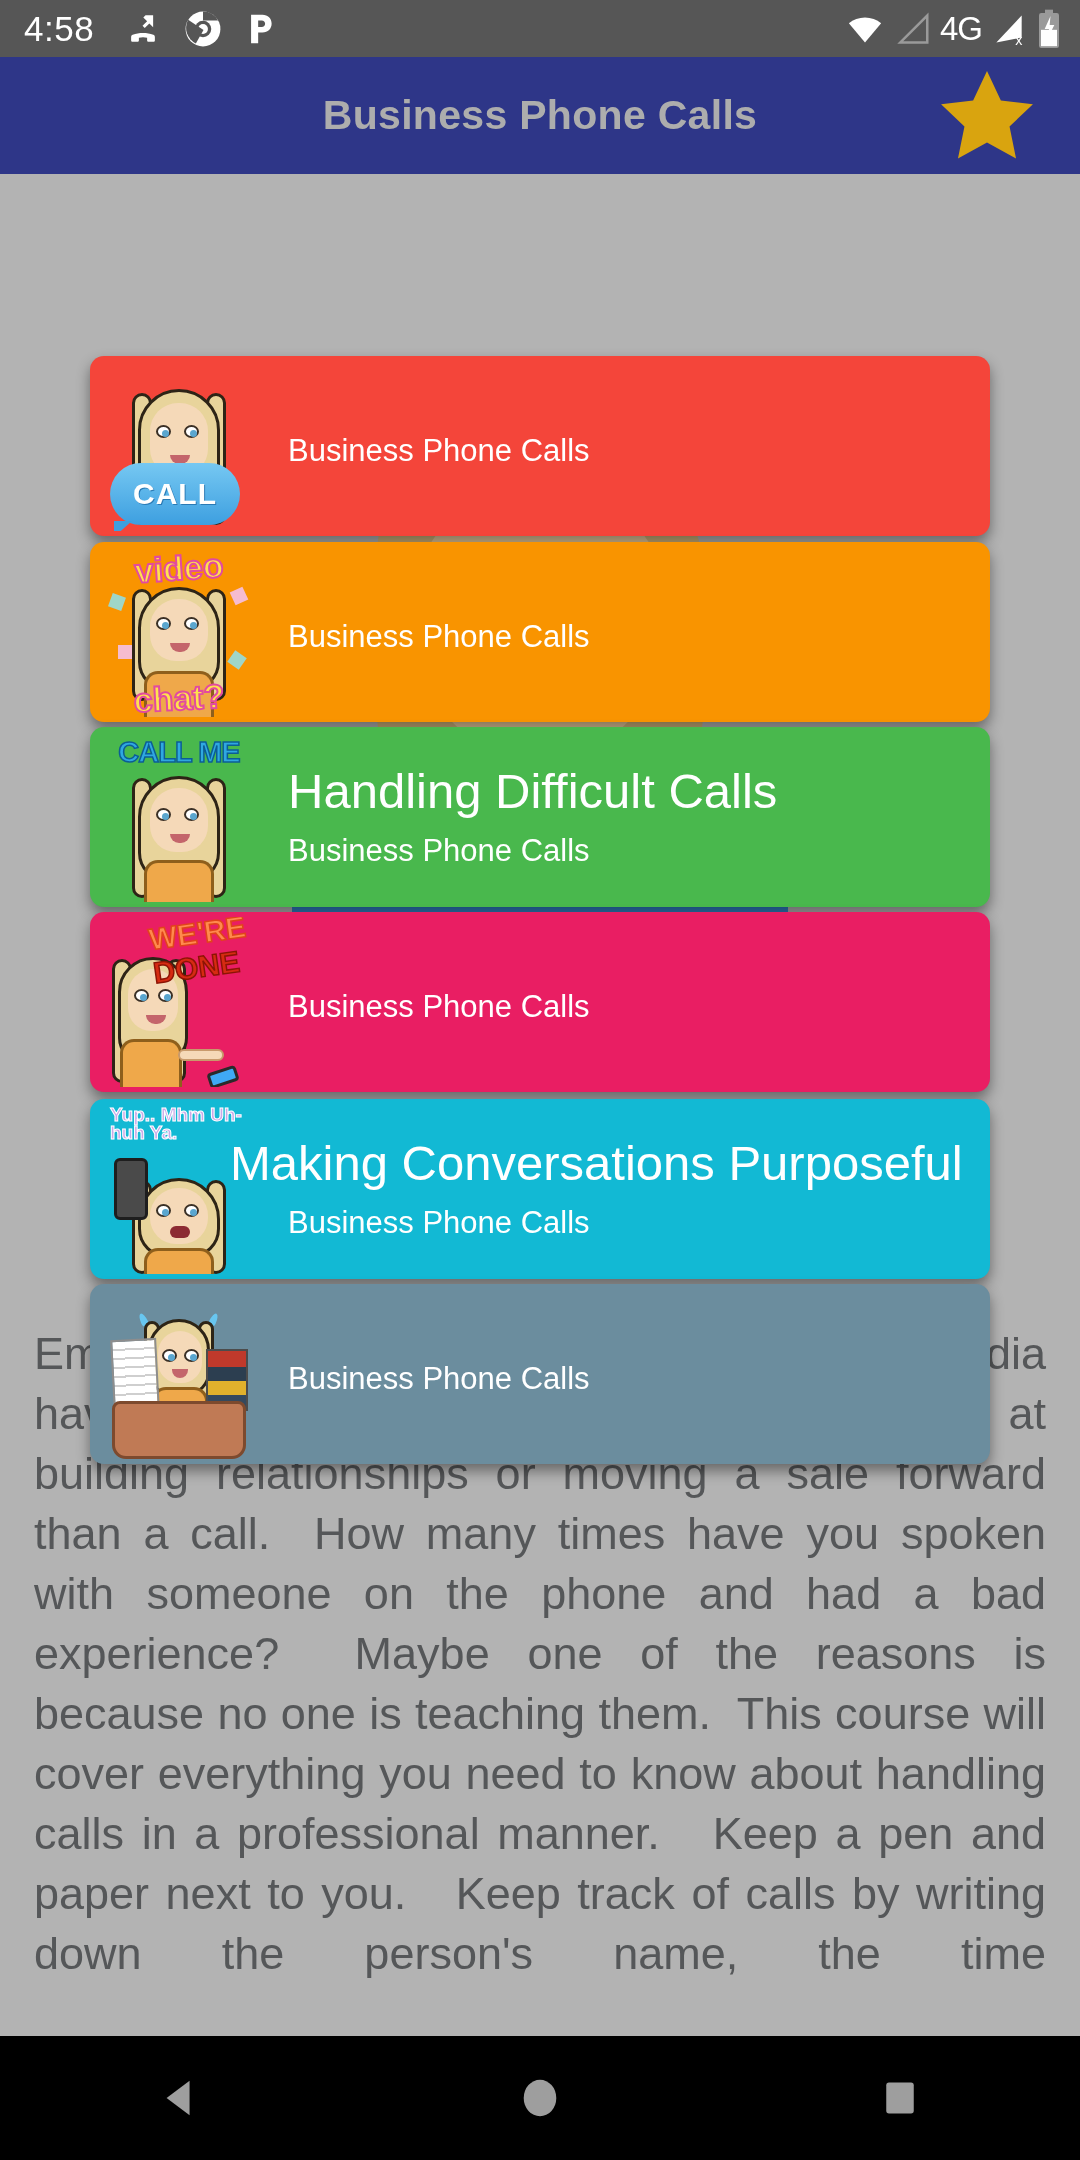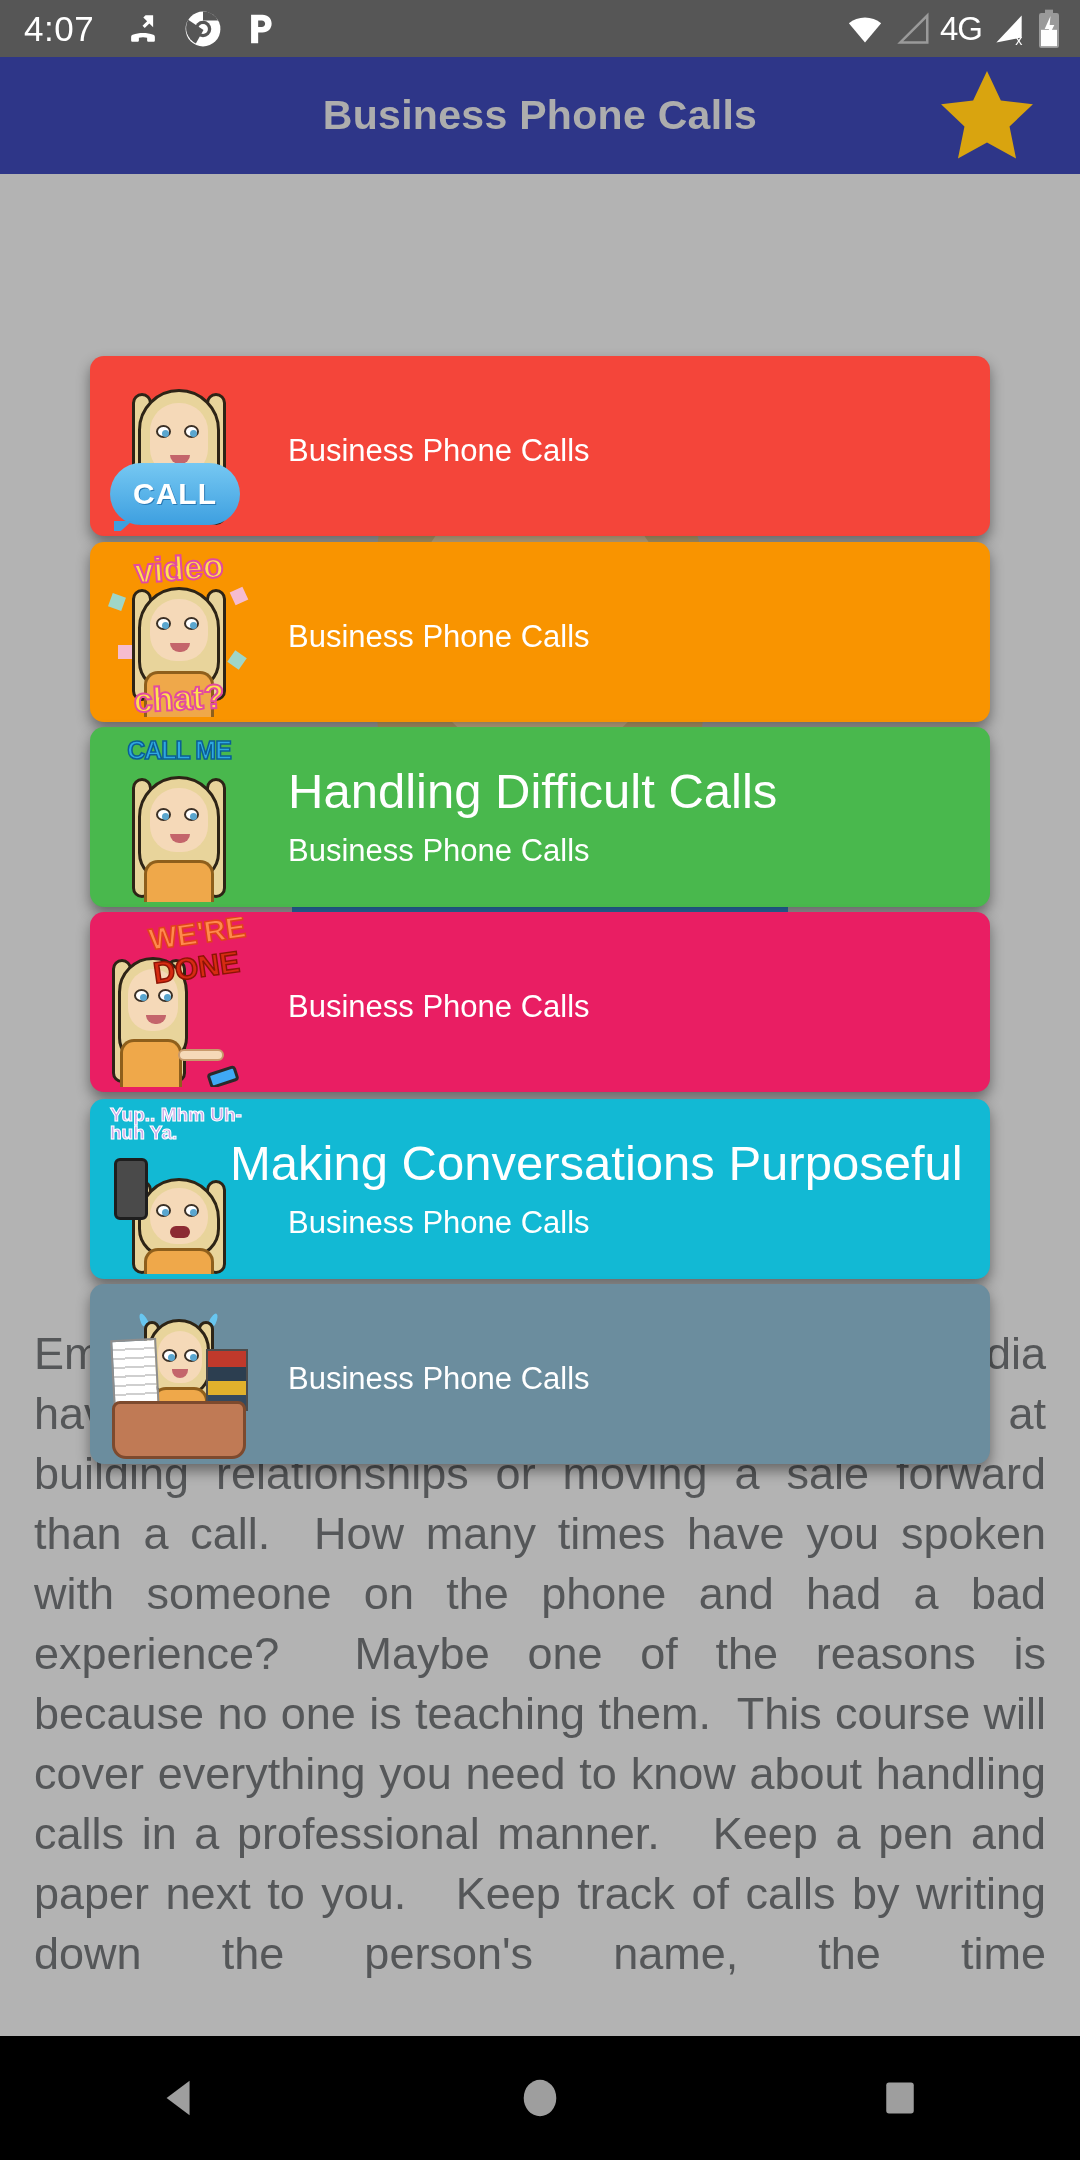--- a/index.html
+++ b/index.html
@@ -144,21 +144,21 @@
     color:#fff; font-weight:bold; font-size:30px; letter-spacing:1px;
     text-shadow:1px 1px 0 #2a7ab5;
   }
 
   .wordart{
     position:absolute; left:0; width:100%; text-align:center;
     font-weight:bold; pointer-events:none; line-height:1;
   }
   .wa-video{ top:2px; font-size:34px; color:#ffe14d; -webkit-text-stroke:2px #e24aa0; transform:rotate(-4deg); }
   .wa-chat { bottom:2px; font-size:34px; color:#ffe14d; -webkit-text-stroke:2px #e24aa0; transform:rotate(-3deg); }
-  .wa-callme{ top:4px; font-size:25px; color:#2fa8e0; -webkit-text-stroke:1.5px #0b5d95; letter-spacing:-1px; }
+  .wa-callme{ top:4px; font-size:29px; color:#2fa8e0; -webkit-text-stroke:1.5px #0b5d95; letter-spacing:-1px; }
   .wa-were { top:2px;  font-size:30px; color:#ff8a4d; -webkit-text-stroke:1.5px #e0441a; transform:rotate(-8deg); text-align:right; padding-right:8px;}
   .wa-done { top:36px; font-size:30px; color:#d62b12; -webkit-text-stroke:1.5px #8c1404; transform:rotate(-8deg); text-align:right; padding-right:14px;}
   .wa-yup  { top:0;   font-size:19px; color:#cba8e8; -webkit-text-stroke:1px #ffffff; text-align:left; padding-left:6px; line-height:18px;}
 
   .confetti{ position:absolute; width:14px; height:14px; }
   .desk{
     position:absolute; left:8px; bottom:0; width:134px; height:58px;
     background:#c07a55; border:3px solid #7d4a2e; border-radius:8px 8px 14px 14px; box-sizing:border-box;
   }
   .papers{
@@ -178,21 +178,21 @@
   .sweat{
     position:absolute; width:7px; height:14px; background:#68c6ef; border-radius:50% 50% 50% 50%/ 70% 70% 30% 30%;
   }
 </style>
 </head>
 <body>
 
 <div id="screen">
 
   <div id="statusbar">
-    <div id="clock">4:07</div>
+    <div id="clock">4:58</div>
 
     <div class="sb-left-icons">
       <svg class="sb-ico" width="38" height="38" viewBox="0 0 24 24">
         <path fill="#ffffff" d="M12 14.5c-2.3 0-4.5.4-6.5 1.2-.6.2-1 .8-1 1.4v2.1c0 .5.4.9.9.9h3.1c.5 0 .9-.4.9-.9v-1.6c.8-.3 1.7-.4 2.6-.4s1.8.1 2.6.4v1.6c0 .5.4.9.9.9h3.1c.5 0 .9-.4.9-.9v-2.1c0-.6-.4-1.2-1-1.4-2-.8-4.2-1.2-6.5-1.2z"></path>
         <path fill="#ffffff" d="M13.6 3.3l-1.4 1.4 2.4 2.4-2.9 2.9 1.4 1.4 2.9-2.9 2.4 2.4V3.3z"></path>
       </svg>
       <svg class="sb-ico" width="38" height="38" viewBox="0 0 24 24">
         <circle cx="12" cy="12" r="11" fill="#ffffff"></circle>
         <circle cx="12" cy="12" r="5.2" fill="#565656"></circle>
         <circle cx="12" cy="12" r="3.1" fill="#ffffff"></circle>

